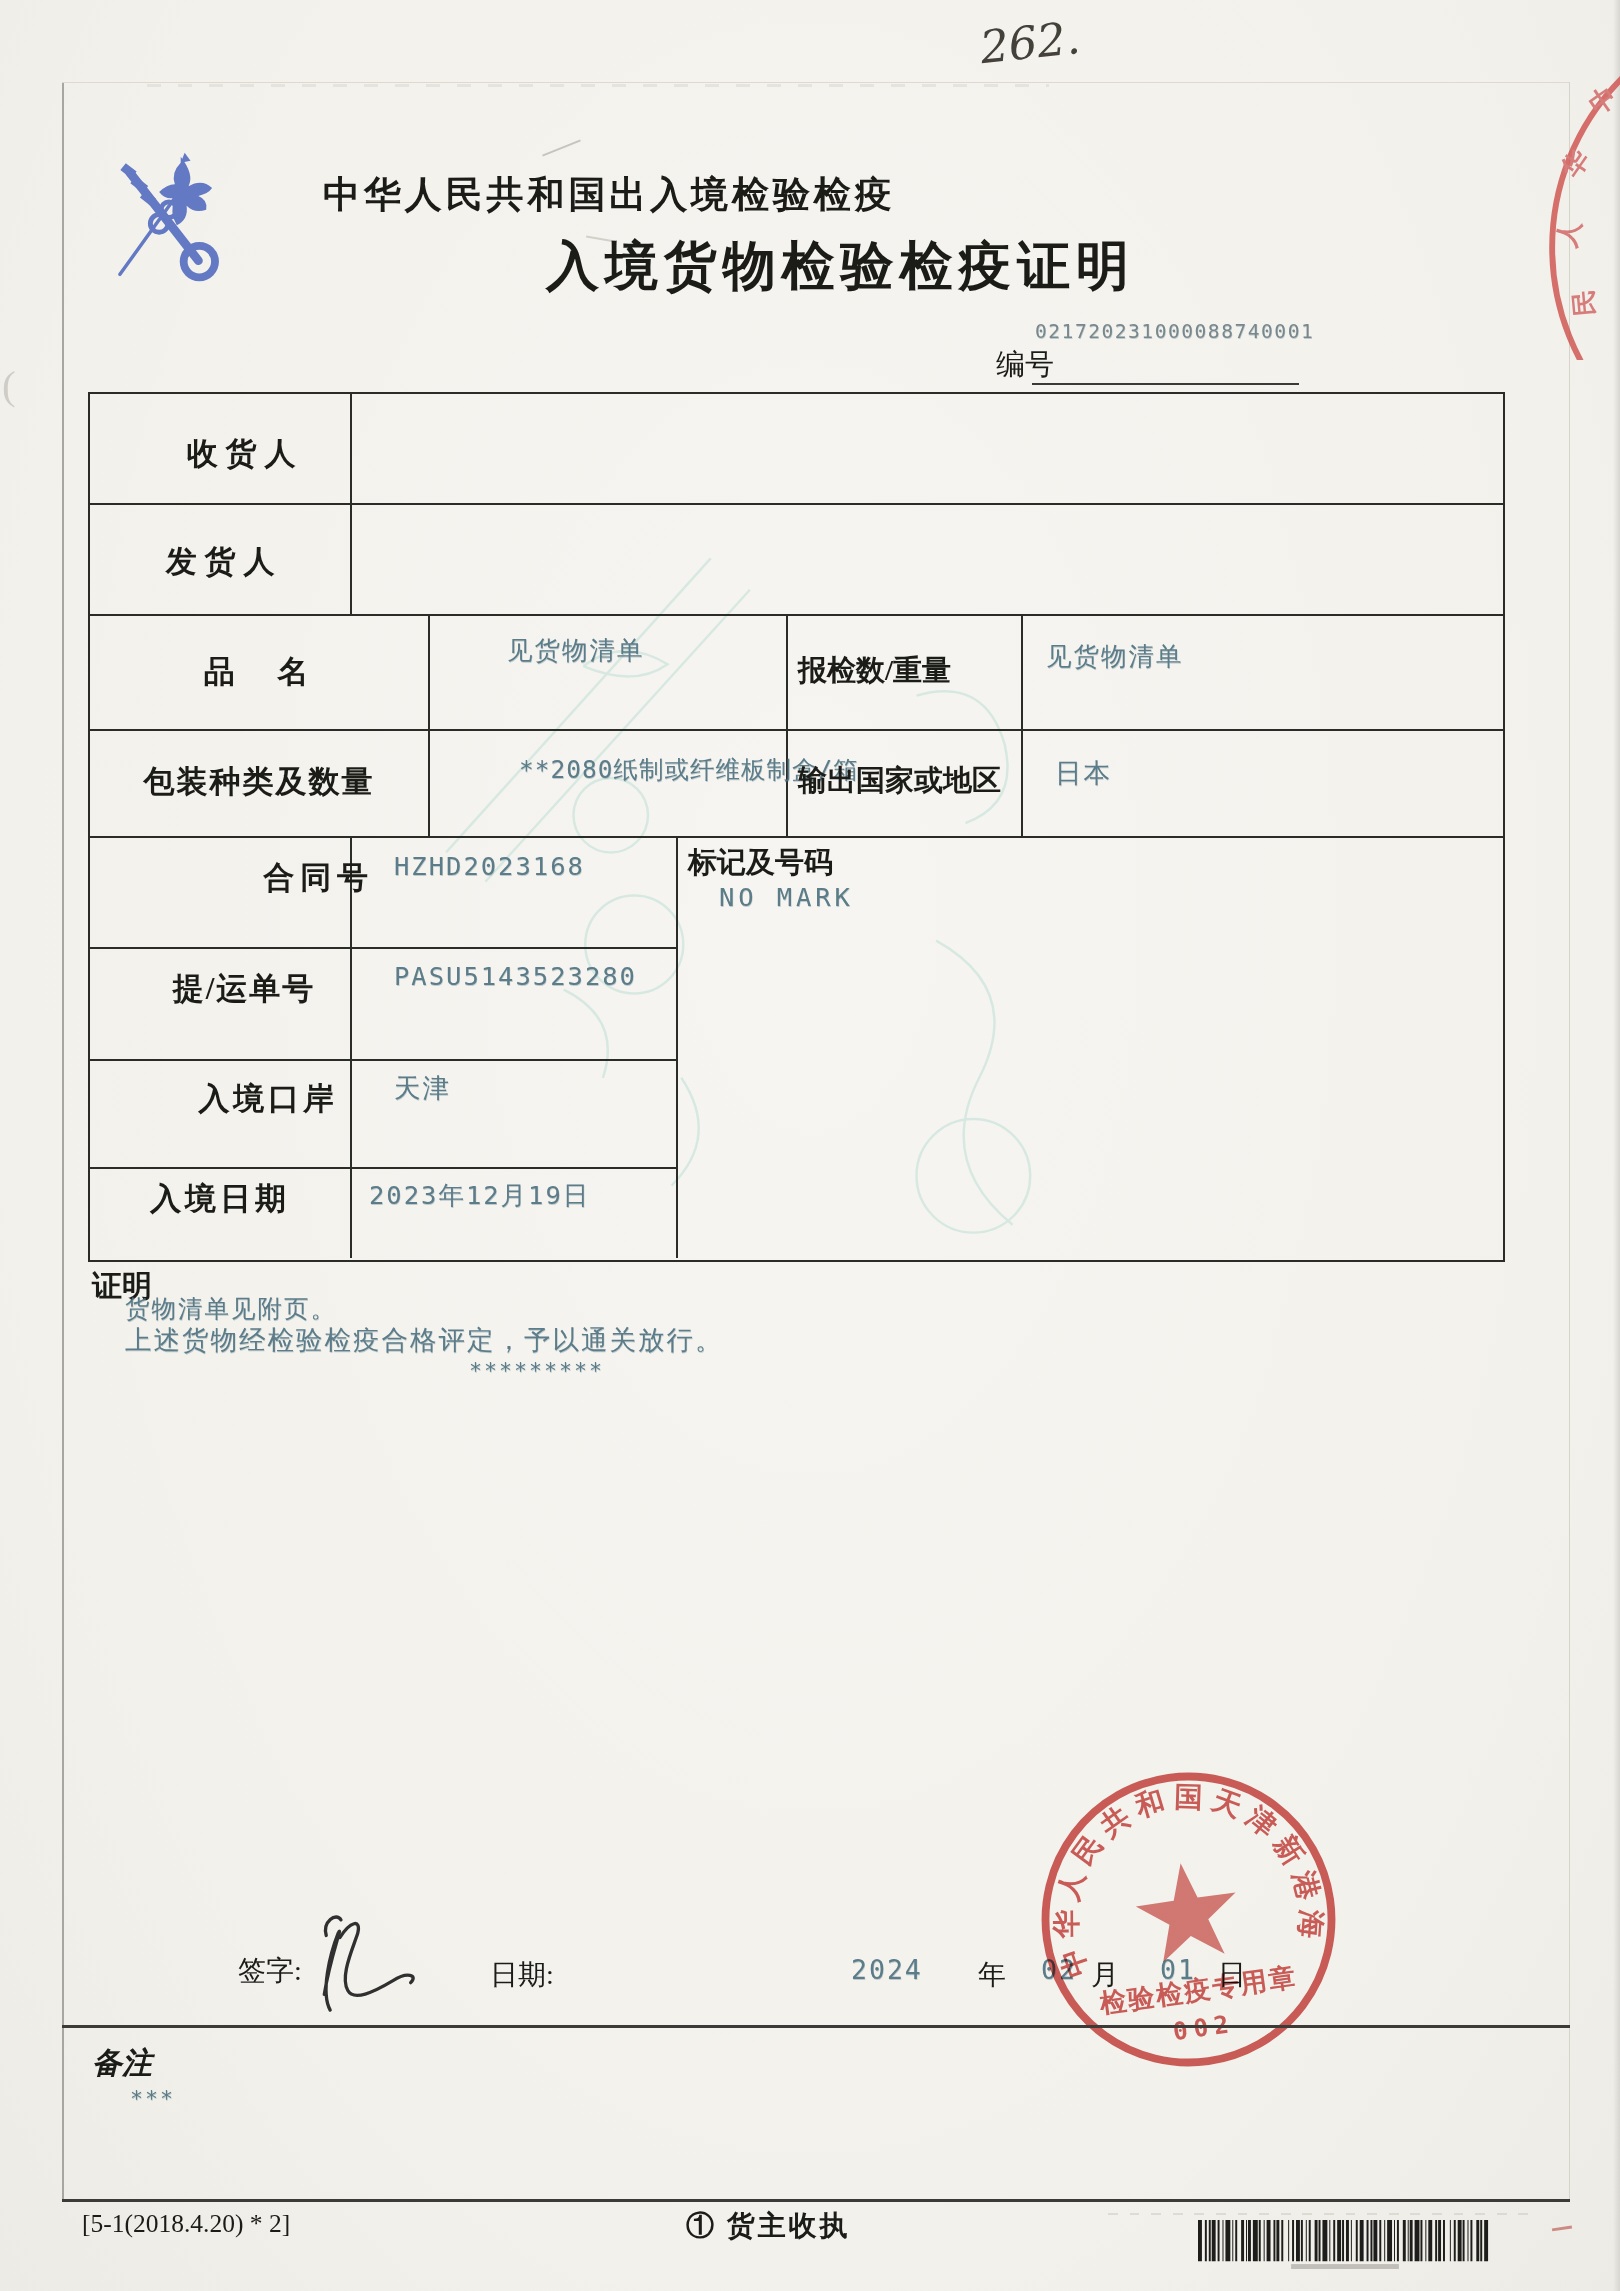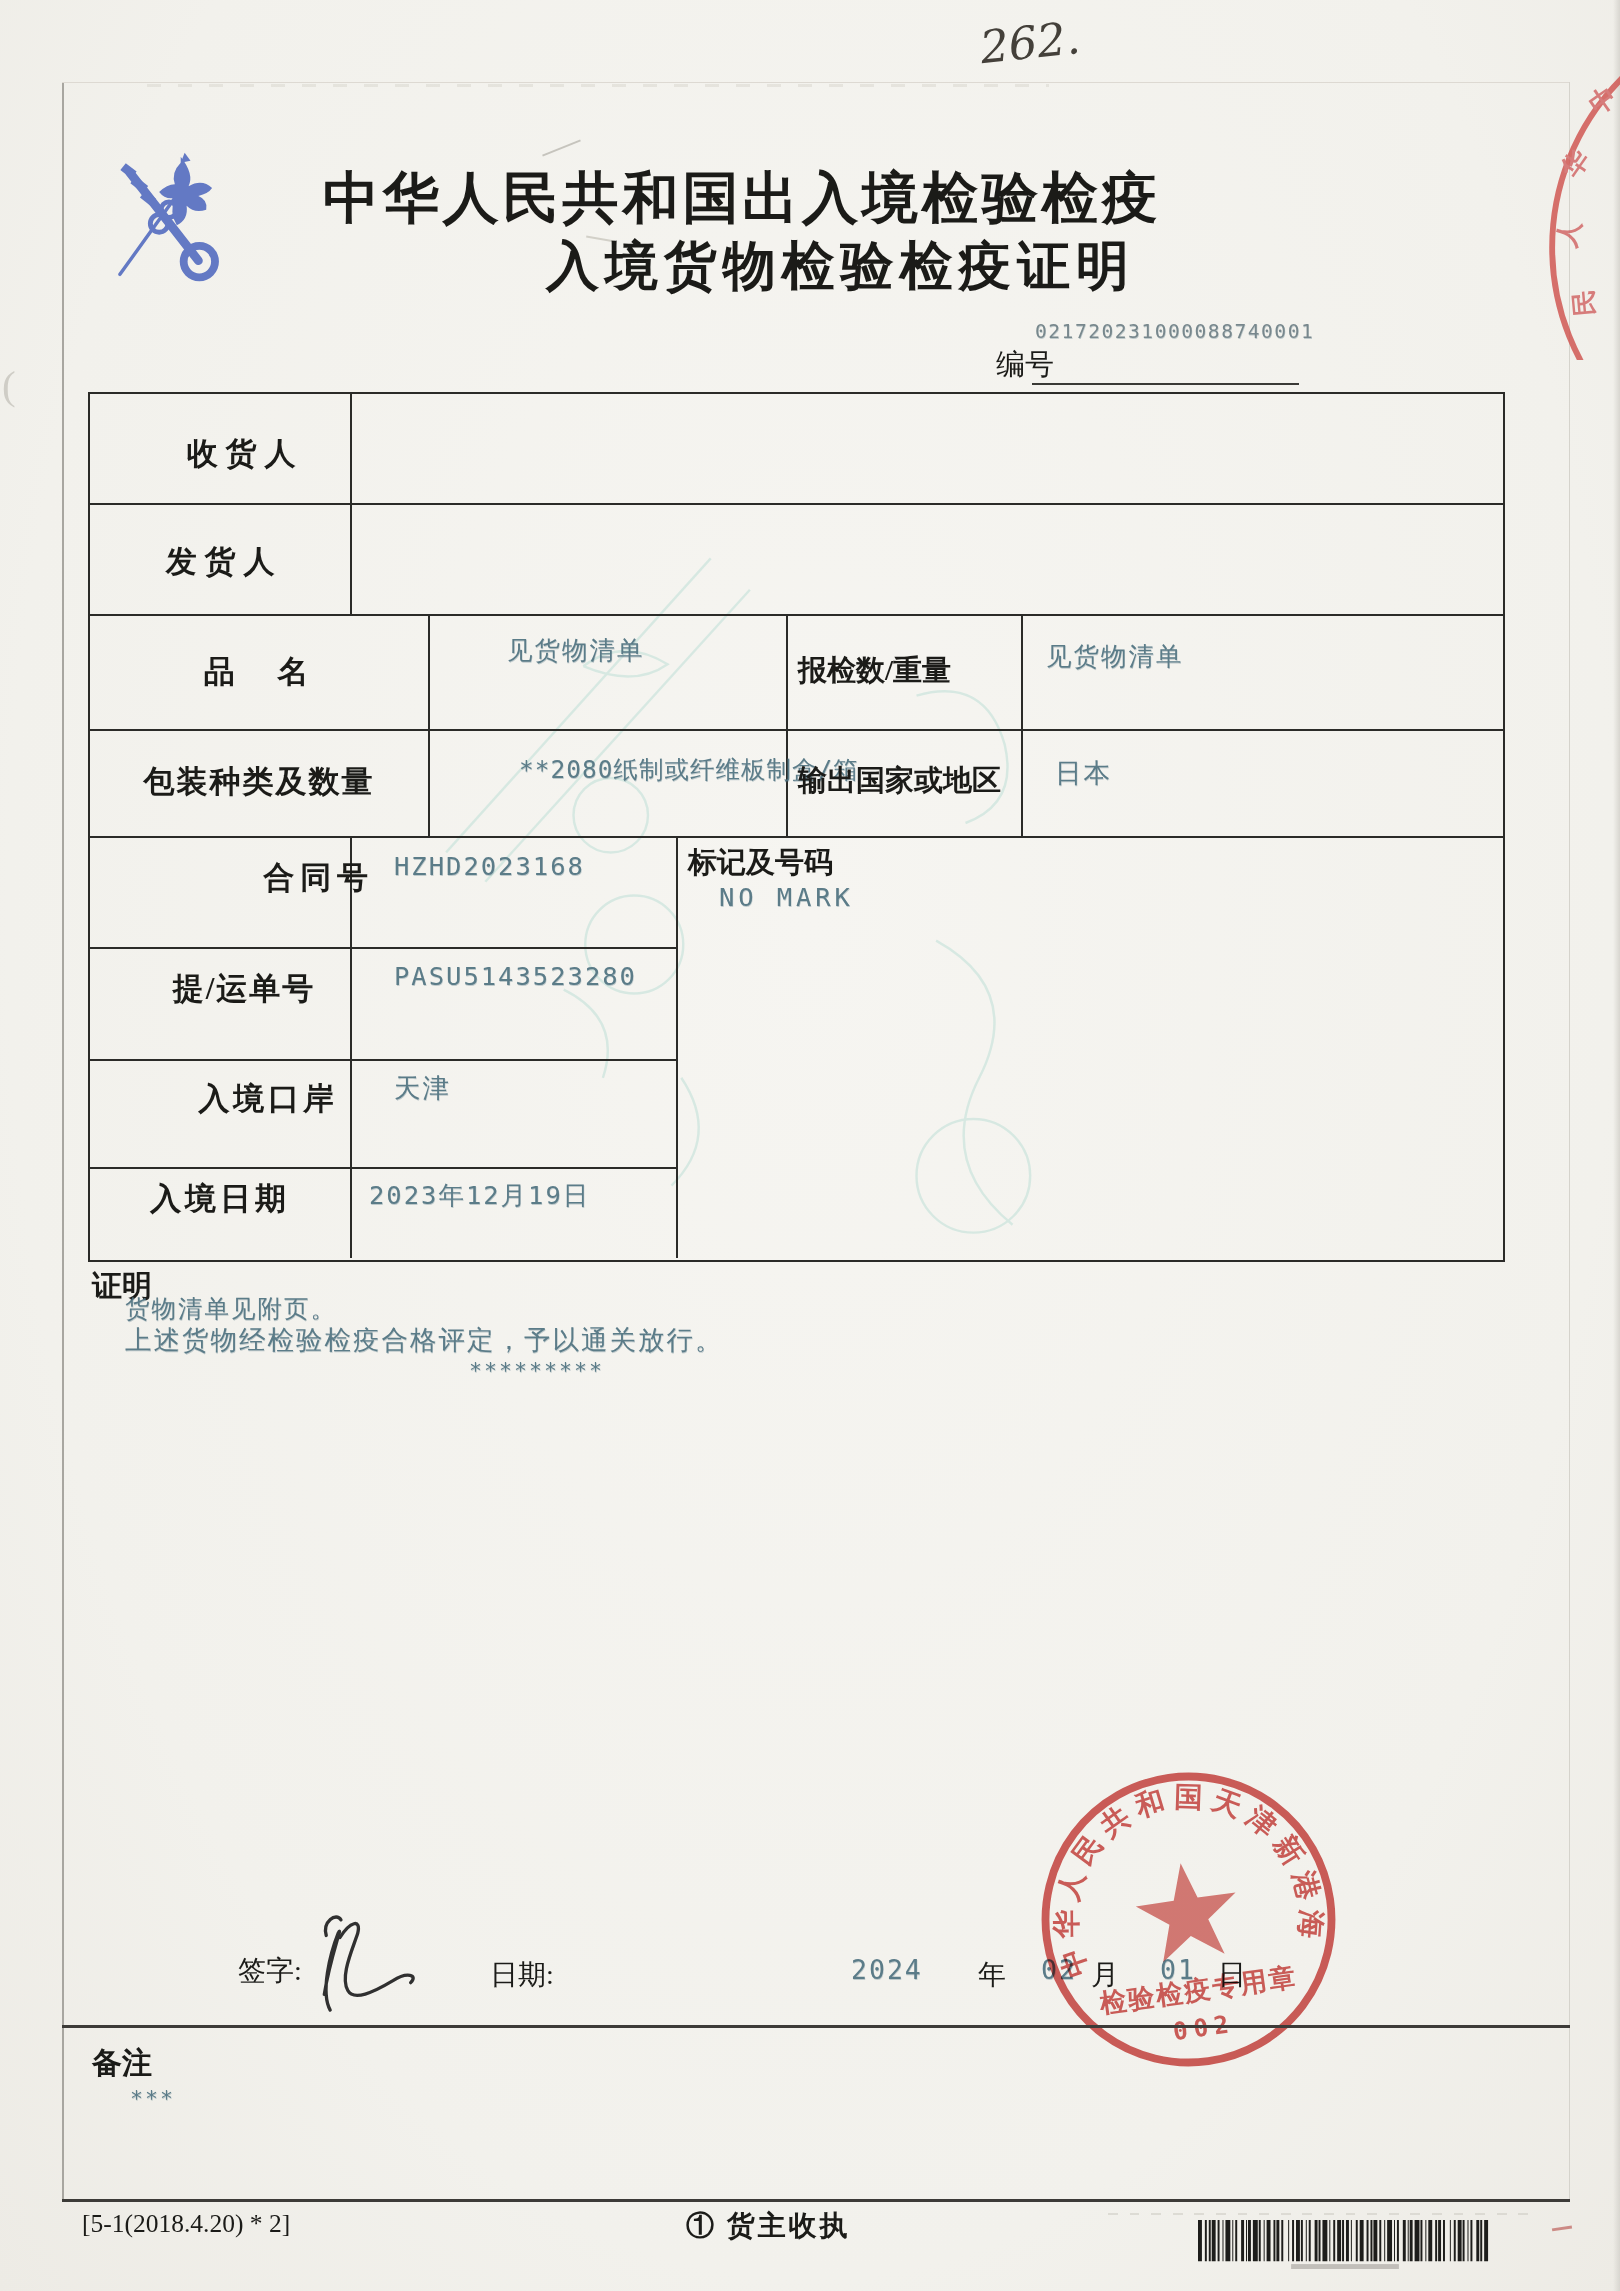--- a/index.html
+++ b/index.html
@@ -48,21 +48,21 @@
       <rect x="34" y="50" width="14" height="9" fill="#6379c4" stroke="none" transform="rotate(38 41 54)"></rect>
       <line x1="12" y1="132" x2="78" y2="40" stroke-width="3.5"></line>
       <circle cx="52" cy="80" r="9" stroke-width="5"></circle>
       <circle cx="62" cy="66" r="8" stroke-width="5"></circle>
       <path d="M70,52 q8,-10 18,-6" stroke-width="5"></path>
       <path d="M74,12 q14,18 8,30 q14,-8 24,2 q-4,6 -14,8 q10,4 8,14 q-12,4 -20,-4 q2,14 -10,20 q-8,-14 -2,-28 q-10,2 -16,-6 q8,-8 16,-8 q-4,-12 6,-22z" fill="#6379c4" stroke="none"></path>
       <path d="M78,8 l6,8 l-10,2z" fill="#6379c4" stroke="none"></path>
     </g>
   </svg>
 
-  <div class="abs lbl" style="left:323px;top:161px;font-size:56px;letter-spacing:3.9px;">中华人民共和国出入境检验检疫</div>
+  <div class="abs lbl" style="left:323px;top:170px;font-size:37px;letter-spacing:3.9px;">中华人民共和国出入境检验检疫</div>
   <div class="abs lbl" style="left:546px;top:231px;font-size:53px;letter-spacing:5.9px;">入境货物检验检疫证明</div>
 
   <div class="abs dot" style="left:1035px;top:320px;font-size:19.6px;letter-spacing:1.5px;color:#6e7f85;">021720231000088740001</div>
   <div class="abs lbl" style="left:996px;top:345px;font-size:29px;font-weight:400;">编号</div>
   <div class="abs" style="left:1032px;top:383px;width:267px;height:2px;background:#3a3a36;"></div>
 
   <svg class="abs" style="left:1498px;top:76px;opacity:.8;" width="123" height="284" viewBox="0 0 125 290">
     <circle cx="300" cy="175" r="245" fill="none" stroke="#cf4f4b" stroke-width="6"></circle>
     <g fill="#d06060" font-size="27" font-weight="700" font-family="'Liberation Serif',serif">
       <text x="101" y="40" transform="rotate(-35 101 40)">中</text>
@@ -161,21 +161,21 @@
     <path id="ringpath" d="M65.8,218.6 A115,115 0 1 1 274.2,218.6" fill="none"></path>
     <text font-size="29" font-weight="700" fill="#cf4f4b" letter-spacing="8" font-family="'Liberation Serif',serif">
       <textPath href="#ringpath" startOffset="10">中华人民共和国天津新港海关</textPath>
     </text>
     <polygon points="170,112 157.7,149 118.6,149.3 150,172.5 138.3,209.7 170,187 201.7,209.7 190,172.5 221.4,149.3 182.3,149" fill="#d9706c"></polygon>
     <text x="170" y="252" text-anchor="middle" font-size="27" font-weight="700" fill="#cf4f4b" letter-spacing="2" font-family="'Liberation Serif',serif">检验检疫专用章</text>
     <text x="170" y="290" text-anchor="middle" font-size="25" font-weight="700" fill="#cf4f4b" letter-spacing="6" font-family="'DejaVu Sans Mono',monospace">002</text>
   </svg>
 
   <div class="abs" style="left:62px;top:2025px;width:1508px;height:2.5px;background:#3d3b38;"></div>
-  <div class="abs lbl" style="left:92px;top:2043px;font-size:30px;">备注</div>
+  <div class="abs lbl" style="left:92px;top:2043px;font-size:30px;font-style:italic;">备注</div>
   <div class="abs dot" style="left:130px;top:2086px;font-size:21.6px;">***</div>
   <div class="abs" style="left:62px;top:2199px;width:1508px;height:2.5px;background:#3d3b38;"></div>
 
   <div class="abs" style="left:82px;top:2209px;font-size:25.5px;color:#1b1b18;">[5-1(2018.4.20) * 2]</div>
   <div class="abs lbl" style="left:686px;top:2207px;font-size:28px;font-weight:600;letter-spacing:2.9px;">① 货主收执</div>
 
   <div class="artifact" style="left:1108px;top:2213px;width:421px;height:2px;opacity:.6;
               background:repeating-linear-gradient(90deg,#cfcdc5 0 9.8px,transparent 9.8px 21.6px);"></div>
 
   <svg class="abs" style="left:1198px;top:2219px;" width="294" height="51" viewBox="0 0 300 52">

